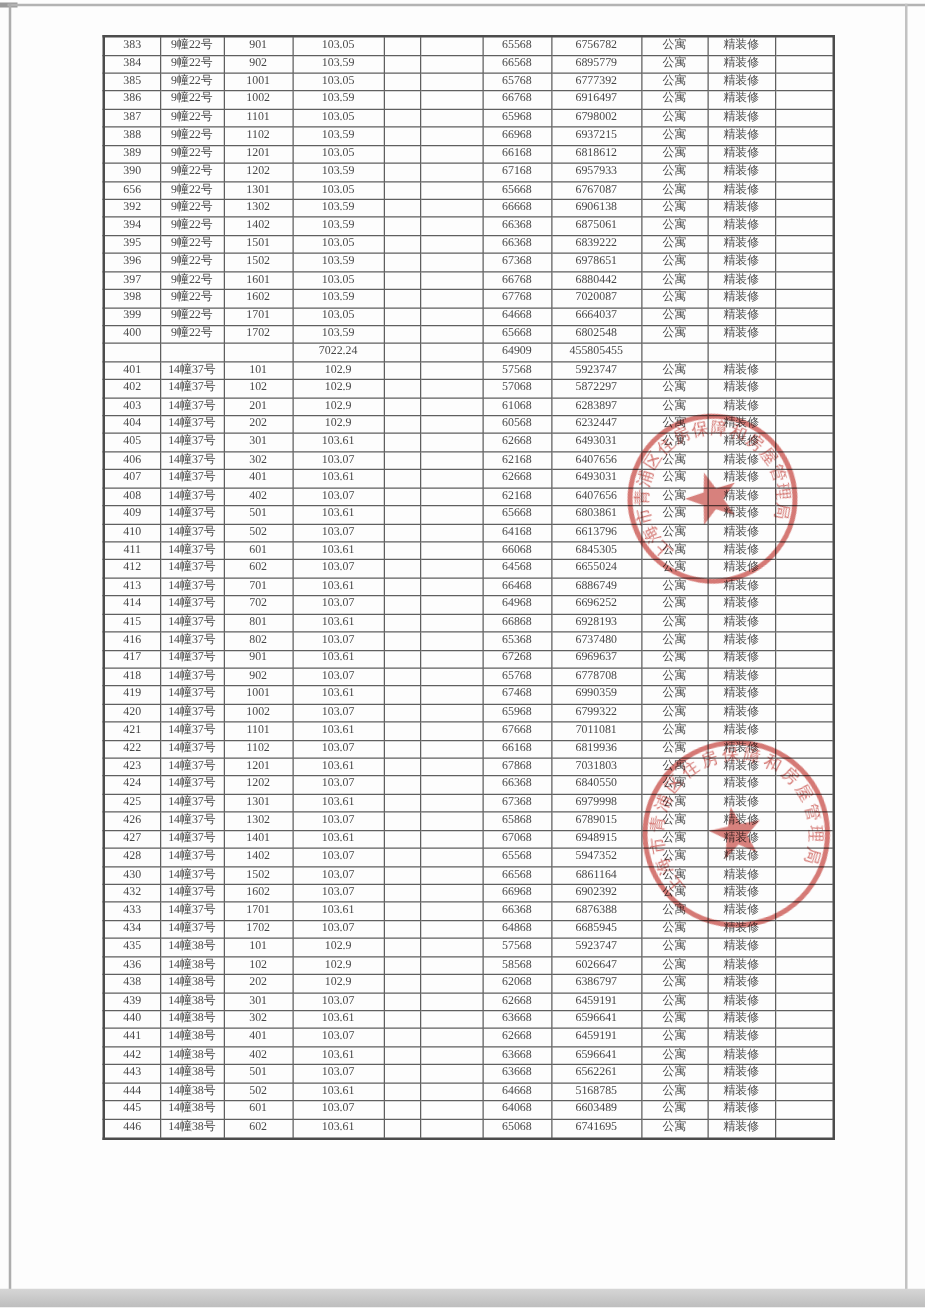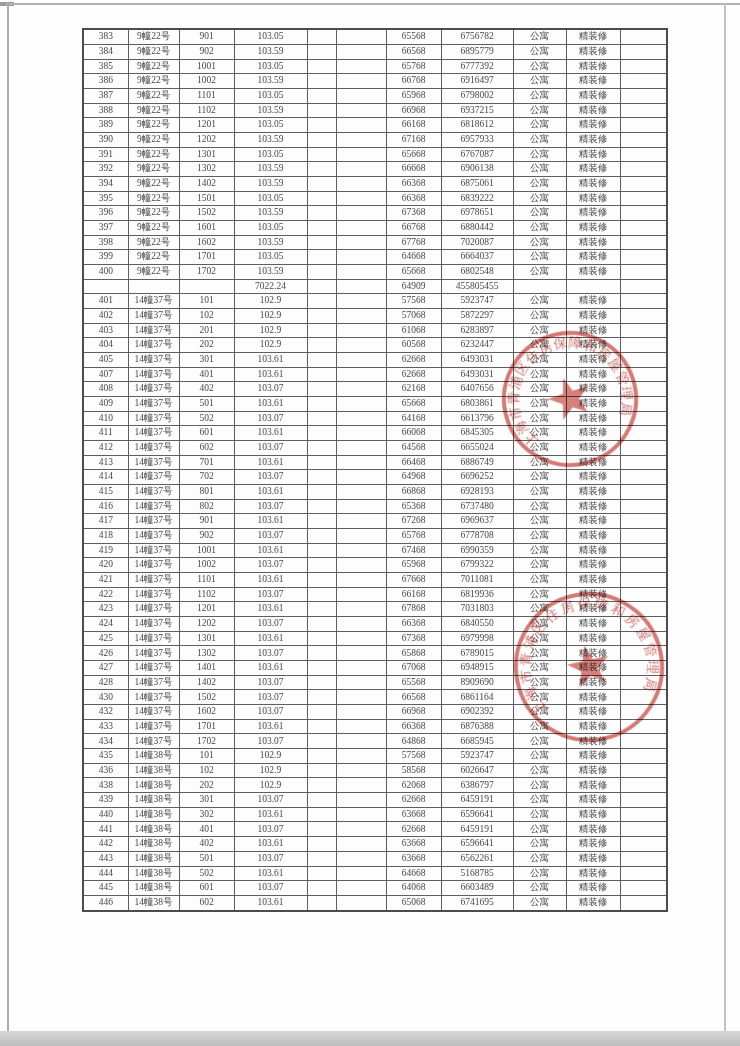--- a/index.html
+++ b/index.html
@@ -154,21 +154,21 @@
             <td>103.59</td>
             <td></td>
             <td></td>
             <td>67168</td>
             <td>6957933</td>
             <td>公寓</td>
             <td>精装修</td>
             <td></td>
           </tr>
           <tr>
-            <td>391</td>
+            <td>656</td>
             <td>9幢22号</td>
             <td>1301</td>
             <td>103.05</td>
             <td></td>
             <td></td>
             <td>65668</td>
             <td>6767087</td>
             <td>公寓</td>
             <td>精装修</td>
             <td></td>
@@ -349,20 +349,33 @@
             <td>103.61</td>
             <td></td>
             <td></td>
             <td>62668</td>
             <td>6493031</td>
             <td>公寓</td>
             <td>精装修</td>
             <td></td>
           </tr>
           <tr>
+            <td>406</td>
+            <td>14幢37号</td>
+            <td>302</td>
+            <td>103.07</td>
+            <td></td>
+            <td></td>
+            <td>62168</td>
+            <td>6407656</td>
+            <td>公寓</td>
+            <td>精装修</td>
+            <td></td>
+          </tr>
+          <tr>
             <td>407</td>
             <td>14幢37号</td>
             <td>401</td>
             <td>103.61</td>
             <td></td>
             <td></td>
             <td>62668</td>
             <td>6493031</td>
             <td>公寓</td>
             <td>精装修</td>
@@ -629,21 +642,21 @@
             <td></td>
           </tr>
           <tr>
             <td>428</td>
             <td>14幢37号</td>
             <td>1402</td>
             <td>103.07</td>
             <td></td>
             <td></td>
             <td>65568</td>
-            <td>8909690</td>
+            <td>5947352</td>
             <td>公寓</td>
             <td>精装修</td>
             <td></td>
           </tr>
           <tr>
             <td>430</td>
             <td>14幢37号</td>
             <td>1502</td>
             <td>103.07</td>
             <td></td>

